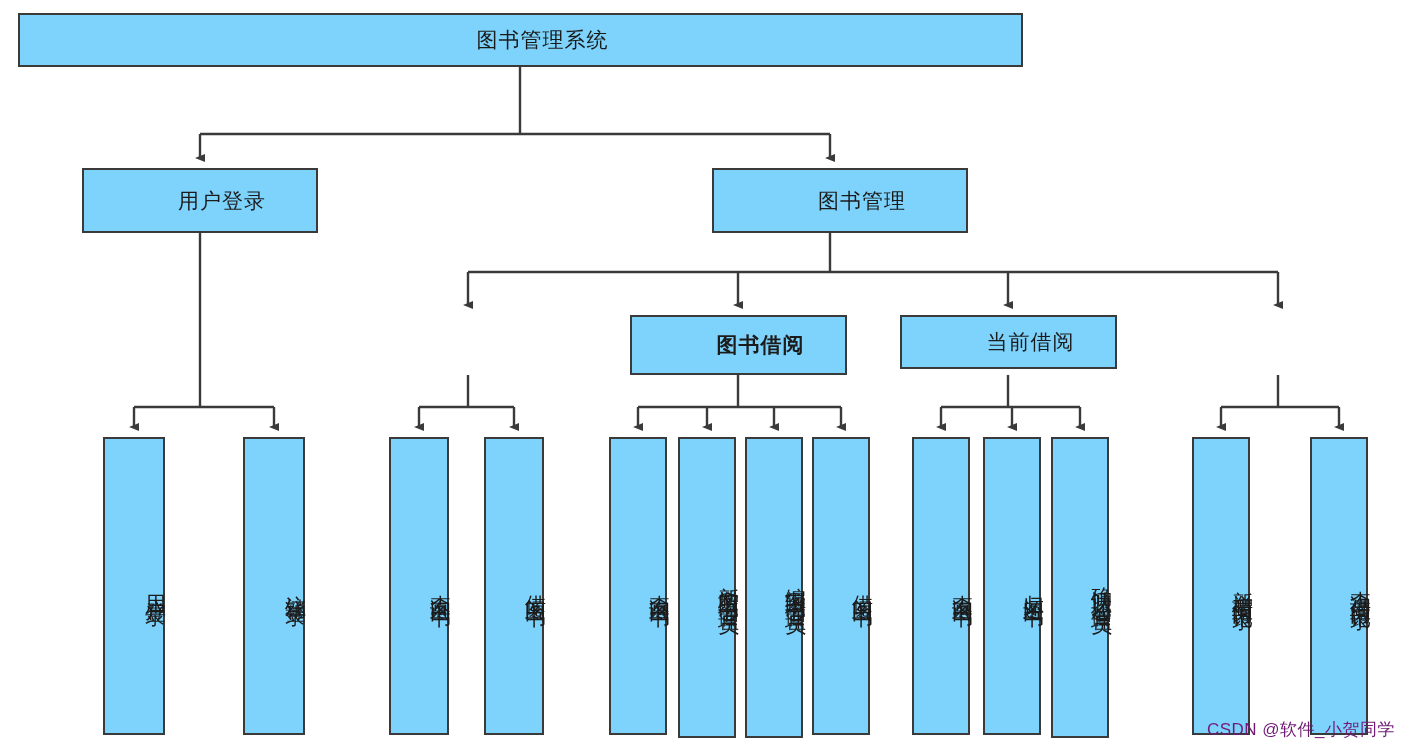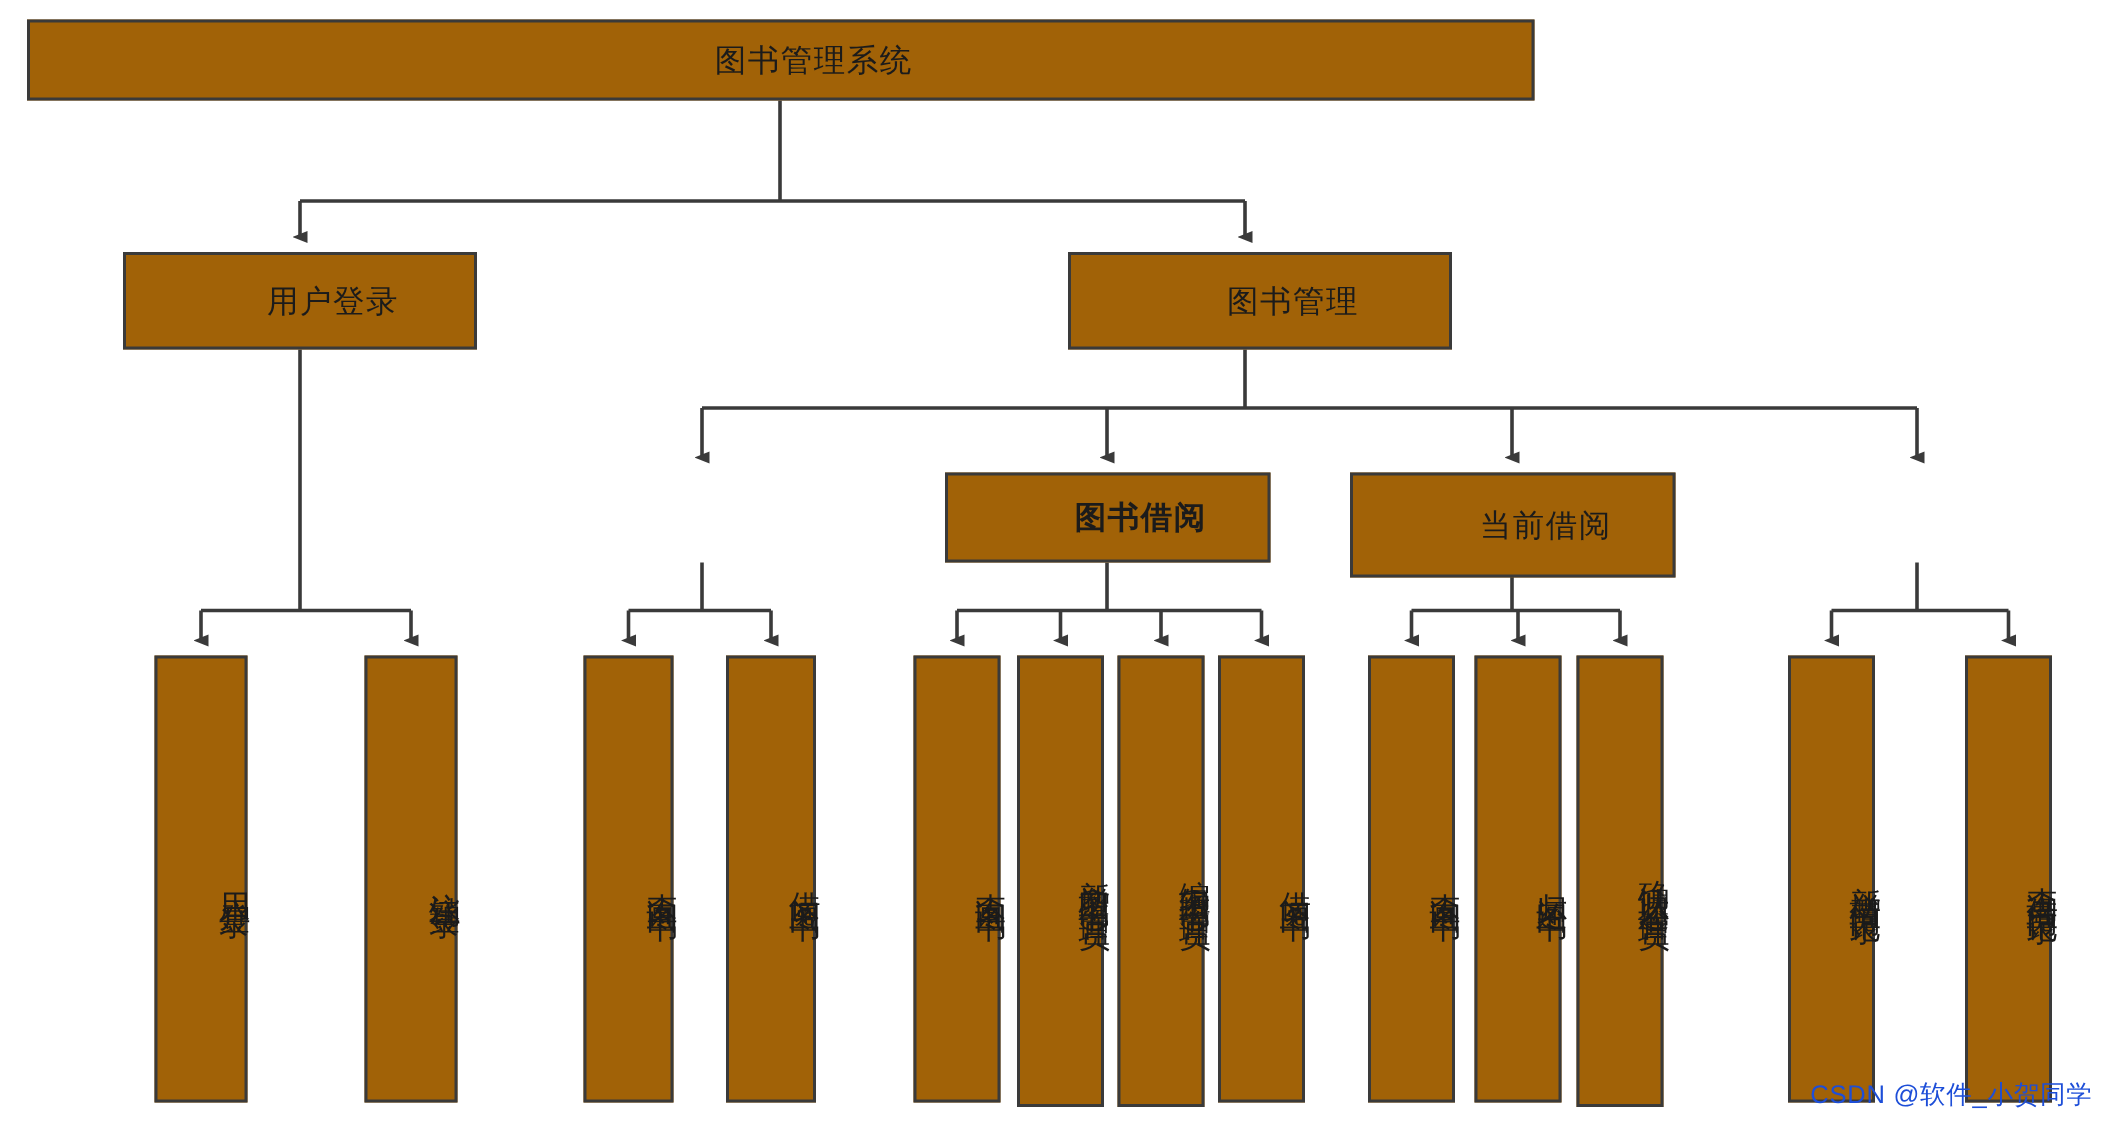--- a/index.html
+++ b/index.html
@@ -22,21 +22,21 @@
   svg.connectors {
     position: absolute;
     left: 0;
     top: 0;
     width: 1405px;
     height: 747px;
   }
   .node {
     position: absolute;
     box-sizing: border-box;
-    background: #a16207;
+    background: #7dd3fc;
     border: 2px solid #3a3a3a;
     display: flex;
     align-items: center;
     justify-content: center;
     color: #1b1b1b;
     padding-left: 44px;
   }
   .node.horiz {
     font-size: 21px;
     letter-spacing: 1px;
@@ -52,21 +52,21 @@
     text-orientation: upright;
     letter-spacing: 4px;
     line-height: 1;
     white-space: nowrap;
   }
   .watermark {
     position: absolute;
     right: 10px;
     bottom: 6px;
     font-size: 17px;
-    color: #1d4ed8;
+    color: #701a75;
     letter-spacing: 0.5px;
     white-space: nowrap;
     pointer-events: none;
   }
 </style>
 </head>
 <body>
 
 <div id="diagram-root">
 
@@ -130,21 +130,21 @@
   <div class="node horiz" id="node-l2-0" style="left: 82px; top: 168px; width: 236px; height: 65px;">
     <span class="label">用户登录</span>
   </div>
   <div class="node horiz" id="node-l2-1" style="left: 712px; top: 168px; width: 256px; height: 65px;">
     <span class="label">图书管理</span>
   </div>
 
   <div class="node horiz" id="node-l3-1" style="left: 630px; top: 315px; width: 217px; height: 60px; font-weight: bold;">
     <span class="label">图书借阅</span>
   </div>
-  <div class="node horiz" id="node-l3-2" style="left: 900px; top: 315px; width: 217px; height: 70px;">
+  <div class="node horiz" id="node-l3-2" style="left: 900px; top: 315px; width: 217px; height: 54px;">
     <span class="label">当前借阅</span>
   </div>
 
   <div class="node leaf" id="node-leaf-0" style="left: 103px; top: 437px; width: 62px; height: 298px;">
     <span class="label">用户登录</span>
   </div>
   <div class="node leaf" id="node-leaf-1" style="left: 243px; top: 437px; width: 62px; height: 298px;">
     <span class="label">注销登录</span>
   </div>
   <div class="node leaf" id="node-leaf-2" style="left: 389px; top: 437px; width: 60px; height: 298px;">

